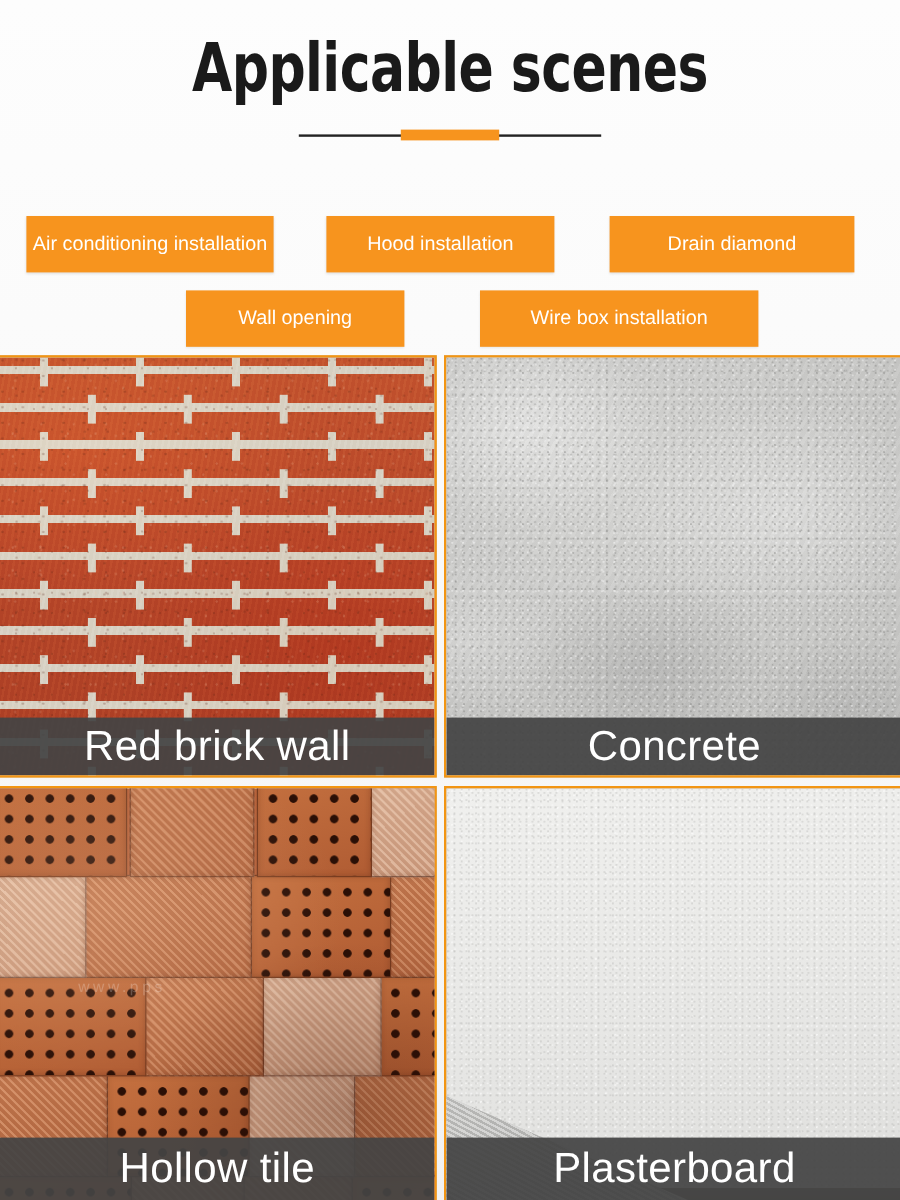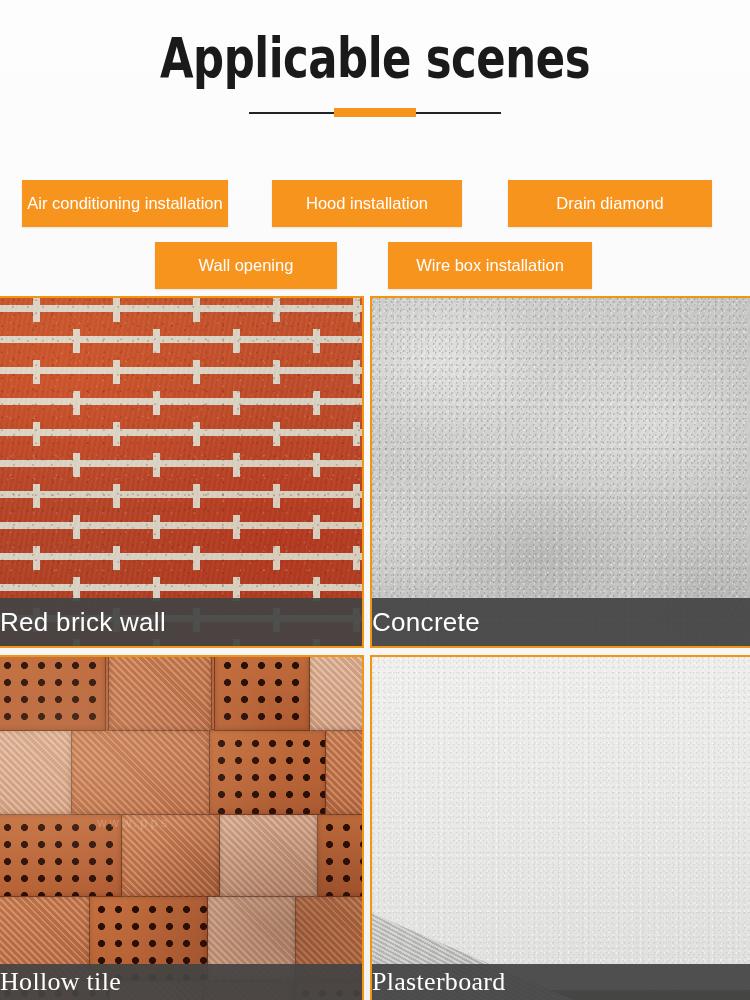--- a/index.html
+++ b/index.html
@@ -69,21 +69,21 @@
     justify-content:center;
     text-align:center;
     font-size:16.5px;
     line-height:19px;
     box-shadow:0 1px 2px rgba(0,0,0,0.10);
   }
   .tag.t0 { left:22px;  top:180px; width:206px; height:47px; }
   .tag.t1 { left:272px; top:180px; width:190px; height:47px; }
   .tag.t2 { left:508px; top:180px; width:204px; height:47px; }
   .tag.t3 { left:155px; top:242px; width:182px; height:47px;text-align:center; }
-  .tag.t4 { left:388px; top:242px; width:204px; height:47px; }
+  .tag.t4 { left:400px; top:242px; width:232px; height:47px; }
 
   
   .grid {
     position:absolute; top:296px; left:0;
     width:750px; height:704px;
   }
   .cell {
     position:absolute;
     border:2px solid #f29513;
     background:#cfcfcf;
@@ -94,26 +94,26 @@
   .cell.c2 { left:-2px;  top:359px; width:366px; height:347px; }
   .cell.c3 { left:370px; top:359px; width:384px; height:347px; }
 
   .photo { position:absolute; inset:0; overflow:hidden; }
 
   .caption {
     position:absolute; left:0; bottom:0; width:100%;
     height:48px;
     background:rgba(68,68,68,0.93);
     color:#ffffff;
-    display:flex; align-items:center; justify-content:flex-start;
-    font-size:26px;
+    display:flex; align-items:center; justify-content:center;
+    font-size:35px;
     letter-spacing:0.3px;
     z-index:5;
   }
-  .cell.c2 .caption, .cell.c3 .caption { height:36px;font-family:Liberation Serif, serif; }
+  .cell.c2 .caption, .cell.c3 .caption { height:52px; }
 
   
   .brickwall {
     position:absolute; inset:0;
     background:
       repeating-linear-gradient(0deg,
         rgba(0,0,0,0) 0px, rgba(0,0,0,0) 24px,
         #d8d2c4 24px, #d8d2c4 31px),
       linear-gradient(180deg,#c4552f 0%,#b9482a 50%,#ad4026 100%);
   }
@@ -217,21 +217,20 @@
   .hollow .shade {
     position:absolute; inset:0;
     background:
       radial-gradient(ellipse 280px 200px at 25% 30%, rgba(255,215,180,0.20), transparent 70%),
       radial-gradient(ellipse 240px 200px at 80% 78%, rgba(60,20,8,0.28), transparent 70%);
   }
   .hollow .wm {
     position:absolute; left:18%; top:46%;
     font-size:13px; color:rgba(255,255,255,0.22);
     letter-spacing:3px;
-    margin-left:32px;
   }
 
   
   .plaster {
     position:absolute; inset:0;
     background:linear-gradient(172deg,#f0f0ee 0%,#e9e9e7 45%,#dededc 100%);
   }
   .plaster .tex {
     position:absolute; inset:0;
     background-image:

